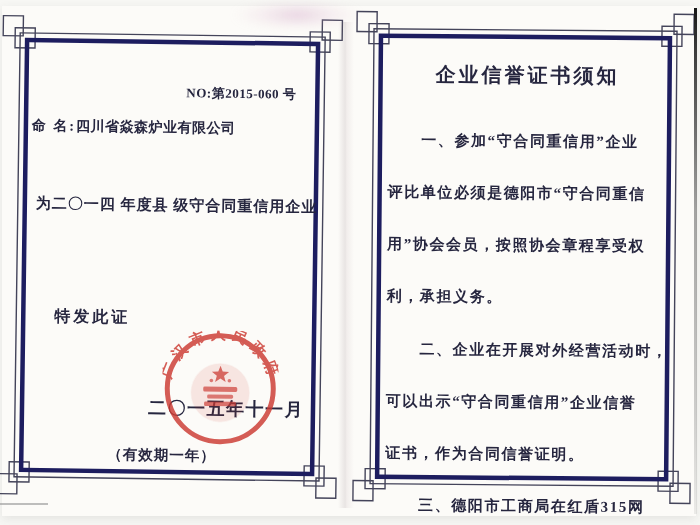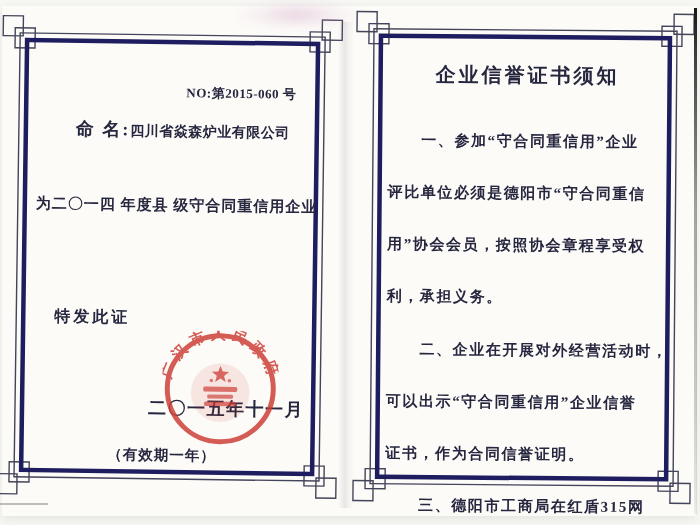--- a/index.html
+++ b/index.html
@@ -6,21 +6,21 @@
   .canvas{position:relative;width:700px;height:525px;background:#f7f7f4;overflow:hidden;
           font-family:"Liberation Serif","DejaVu Serif",serif;}
   .booklet{position:absolute;left:2px;top:6px;width:694px;height:510px;background:#fcfbf8;
            box-shadow:0 3px 9px rgba(70,70,70,.10);}
   .page{position:absolute;color:#26263f;font-weight:700;}
   .left-page{left:6px;top:18px;width:334px;height:492px;transform:rotate(0.8deg);}
   .right-page{left:366px;top:14px;width:318px;height:496px;transform:rotate(0.5deg);}
   .frame{position:absolute;left:0;top:0;overflow:visible;}
   .no-line{position:absolute;left:178px;top:66px;font-size:13px;letter-spacing:.5px;}
   .name-line{position:absolute;left:24px;top:100px;}
-  .name-label{font-size:18px;letter-spacing:2px;margin-left:44px;}
+  .name-label{font-size:14px;letter-spacing:2px;}
   .company{font-size:14px;letter-spacing:.5px;}
   .award-line{position:absolute;left:29px;top:178px;font-size:15px;letter-spacing:1px;white-space:pre;}
   .issue-line{position:absolute;left:49px;top:290px;font-size:16px;letter-spacing:3px;}
   .date-line{position:absolute;left:144px;top:378px;font-size:18px;letter-spacing:1.5px;z-index:3;}
   .validity{position:absolute;left:104px;top:428px;font-size:14.5px;letter-spacing:1px;}
   .seal{position:absolute;left:158px;top:312px;width:116px;height:116px;z-index:4;opacity:.82;}
   .notice-title{position:absolute;left:22px;top:48px;width:276px;text-align:center;
                 font-size:20px;letter-spacing:3px;}
   .notice-body{position:absolute;left:21px;top:84px;width:278px;font-size:15px;
                line-height:17.4px;letter-spacing:1.6px;white-space:pre;}

